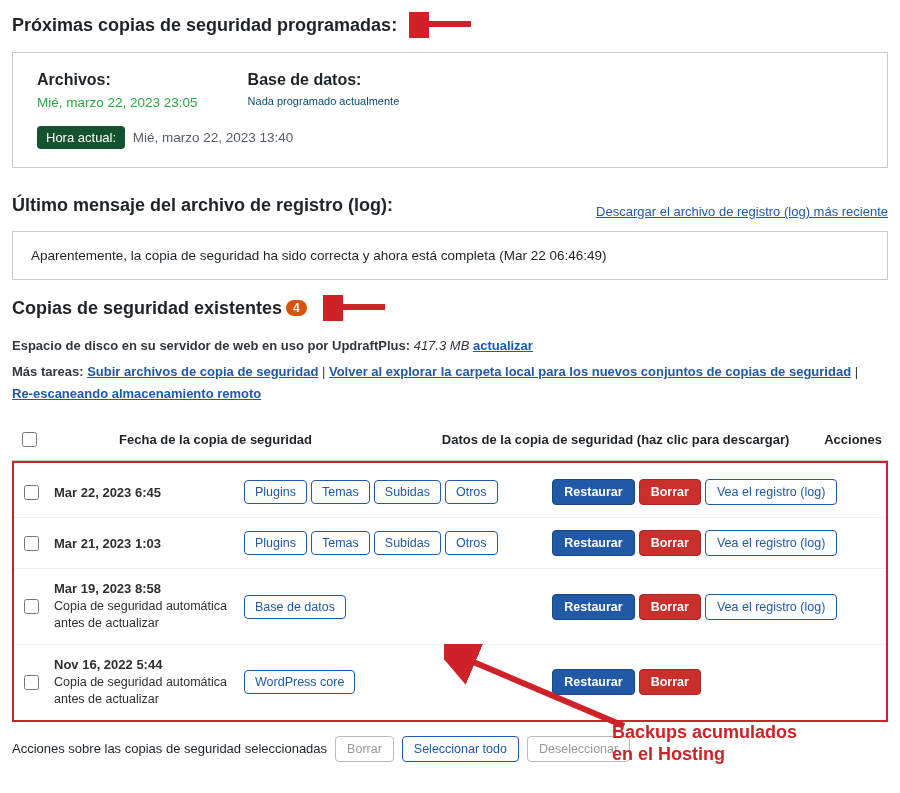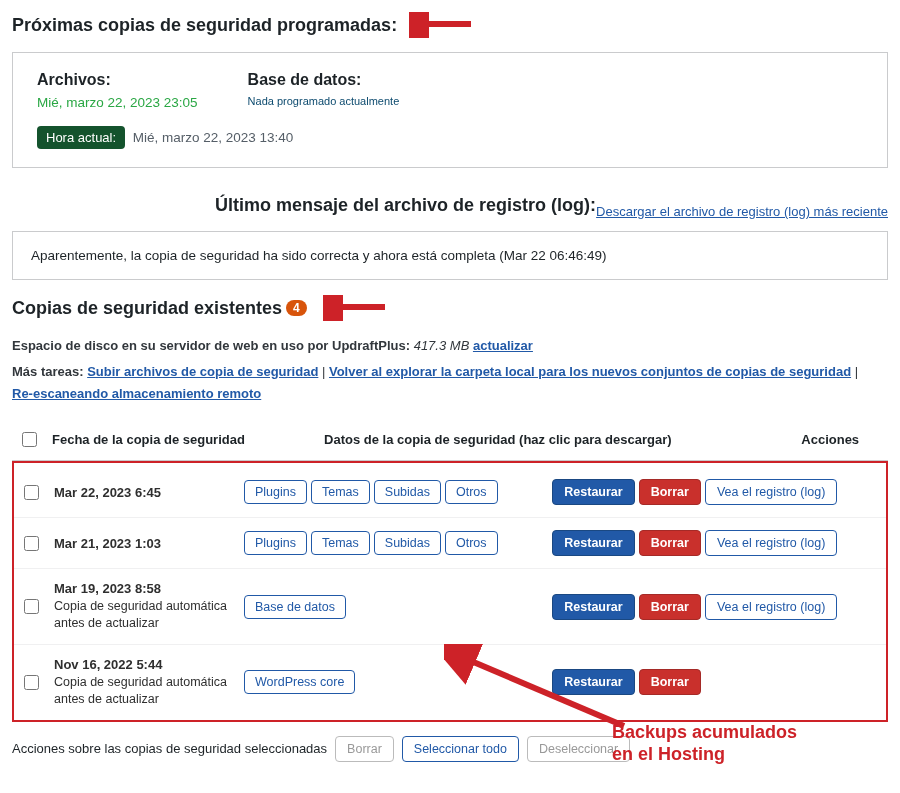--- a/index.html
+++ b/index.html
@@ -10,28 +10,28 @@
     .sched-row { display: flex; }
     .sched-left { flex: 1.1; display: flex; gap: 50px; }
     .sched-right { flex: 0.9; text-align: center; }
     .sched-block h3 { font-size: 16px; font-weight: 600; margin: 0 0 6px 0; }
     .green { color: #2aa744; font-size: 13.5px; }
     .gray { color: #0c4a6e; font-size: 11px; }
     .hora-pill { display: inline-block; background: #14532d; color: #fff; padding: 4px 9px; border-radius: 4px; font-size: 13px; margin-top: 16px; }
     .hora-txt { color: #555e67; font-size: 13.5px; margin-left: 4px; }
     .btn-primary { background: #2159a7; color: #fff; border: none; padding: 14px 26px; font-size: 16px; border-radius: 4px; cursor: pointer; }
     .link-blue { color: #2159a7; text-decoration: underline; font-size: 13px; cursor: pointer; display: inline-block; margin-top: 12px; }
-    .inline-head { display: flex; justify-content: flex-end; align-items: center; margin-bottom: 12px; }
+    .inline-head { display: flex; justify-content: space-between; align-items: center; margin-bottom: 12px; }
     .inline-head h2 { margin: 0; }
     .log-box { border: 1px solid #cacbcd; padding: 16px 18px; font-size: 13.5px; }
     .badge { background: #d8540b; color: #fff; border-radius: 999px; font-size: 12px; font-weight: 700; padding: 1px 7px; margin-left: 4px; }
     .meta { color: #32373c; font-size: 13px; line-height: 1.7; margin-top: 4px; }
     .meta .link-blue { margin-top: 0; font-weight: bold; }
     table { width: 100%; border-collapse: collapse; margin-top: 14px; }
-    th { text-align: left; font-weight: 600; font-size: 13px; padding: 10px 6px; border-bottom: 1px solid #cacbcd; }
+    th { text-align: right; font-weight: 600; font-size: 13px; padding: 10px 6px; border-bottom: 1px solid #cacbcd; }
     td { padding: 12px 6px; vertical-align: middle; font-size: 13px; }
     tbody tr { border-bottom: 1px solid #f0f0f1; }
     tbody tr:last-child { border-bottom: none; }
     .col-chk { width: 34px; text-align: center; }
     .col-date { width: 190px; font-weight: 700; color: #2f2f2f; }
     .sub { font-weight: 400; display: block; color: #2f2f2f; font-size: 12.5px; line-height: 1.35; margin-top: 2px; }
     .chip { display: inline-block; border: 1px solid #2159a7; color: #2159a7; padding: 4px 10px; border-radius: 4px; font-size: 12.5px; margin-right: 4px; cursor: pointer; }
     .btn-restore { background: #2159a7; color: #fff; border: 1px solid #1a4882; padding: 5px 11px; border-radius: 4px; font-size: 12.5px; font-weight: 600; cursor: pointer; }
     .btn-delete { background: #c9302c; color: #fff; border: 1px solid #a52a27; padding: 5px 11px; border-radius: 4px; font-size: 12.5px; font-weight: 600; cursor: pointer; }
     .btn-log { background: #fff; color: #2159a7; border: 1px solid #2159a7; padding: 5px 11px; border-radius: 4px; font-size: 12.5px; cursor: pointer; }

